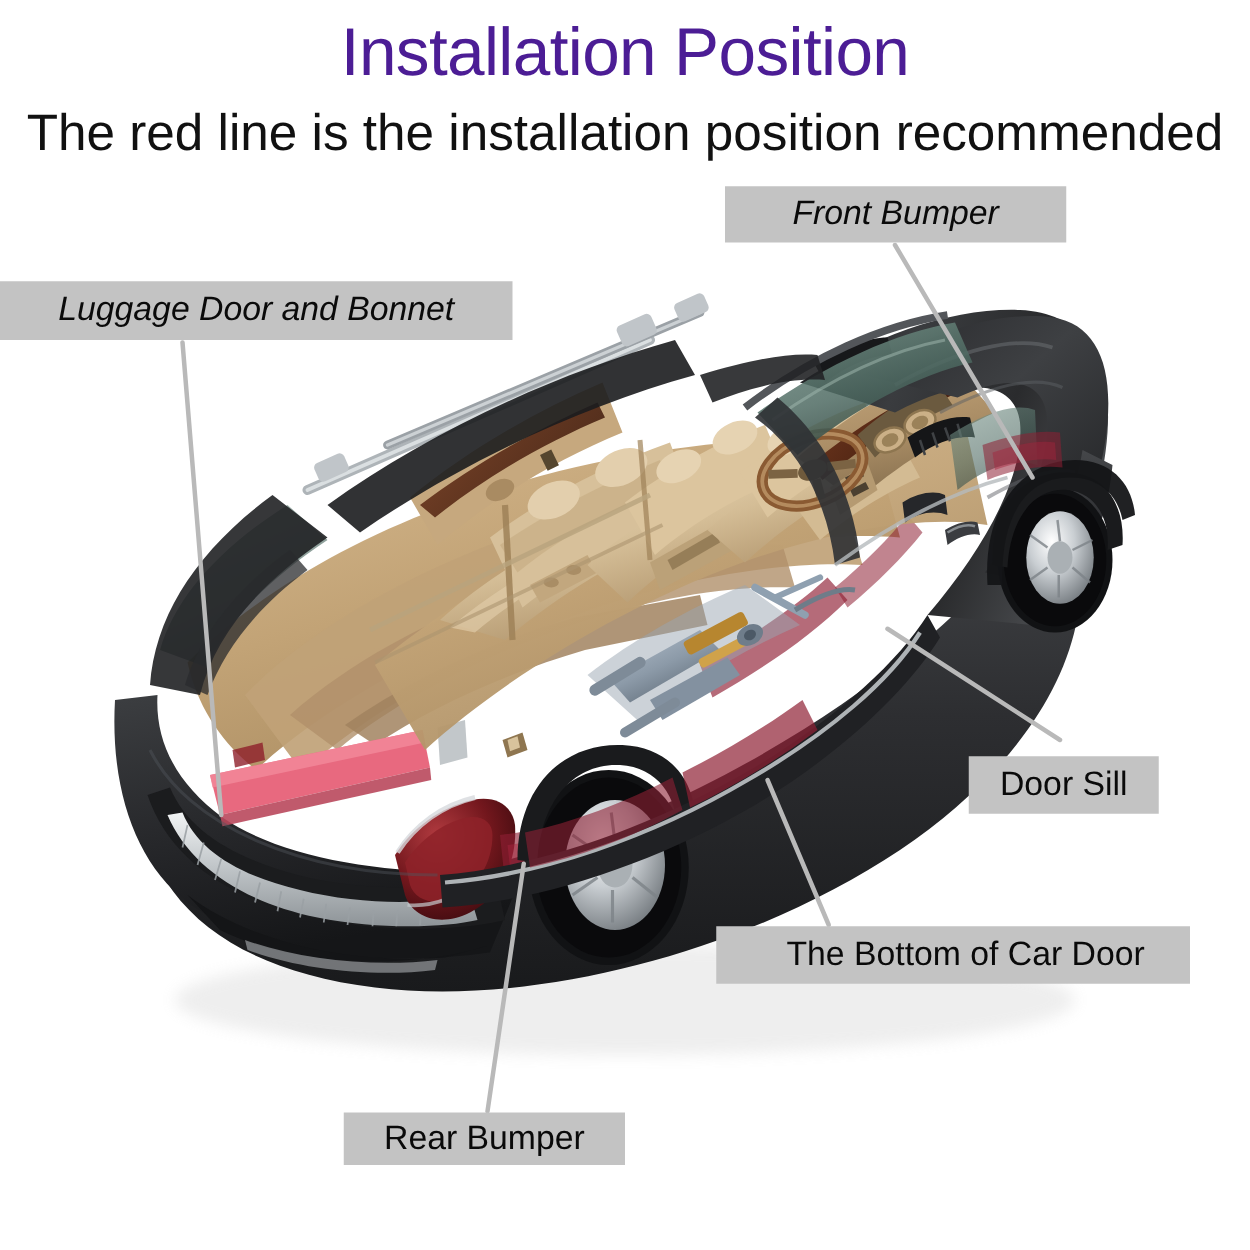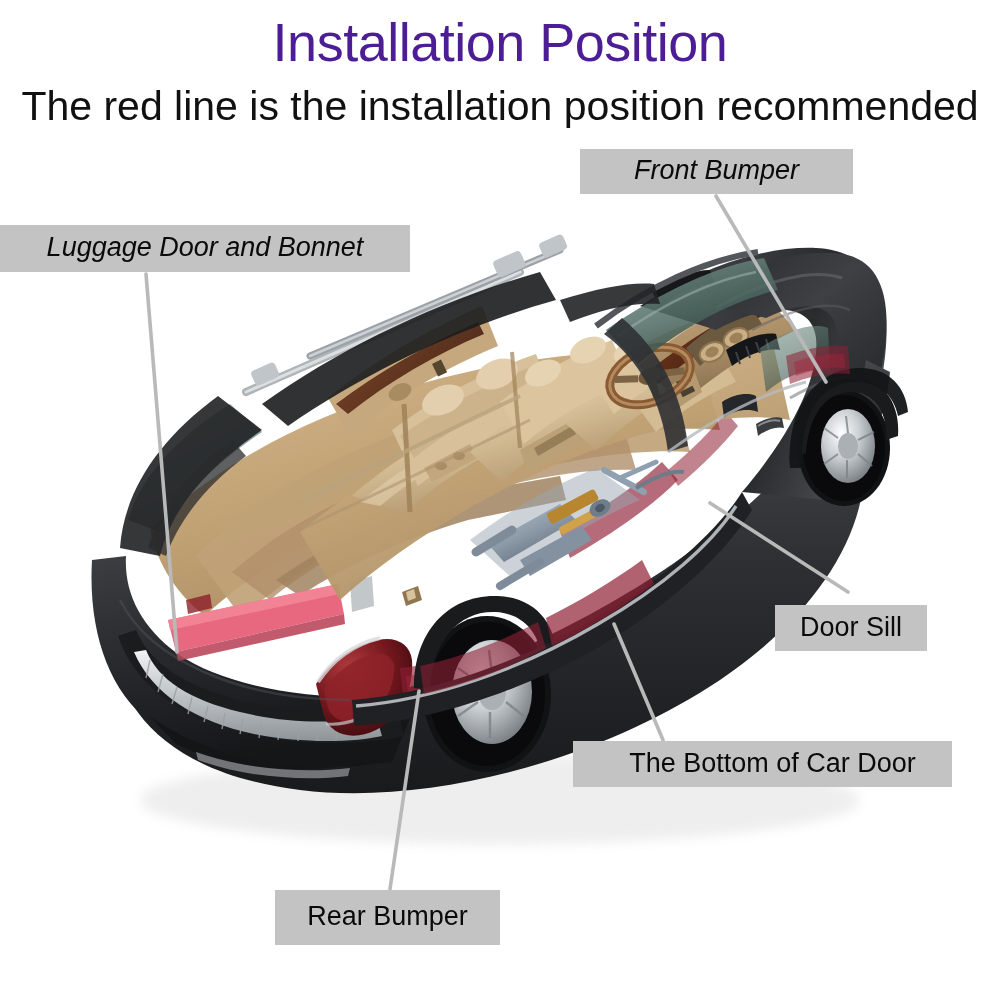--- a/index.html
+++ b/index.html
@@ -457,15 +457,15 @@
     </g>
   </svg>
 
   <div class="title">Installation Position</div>
   <div class="subtitle">The red line is the installation position recommended</div>
 
   <div class="chip" id="C0" style="left: 580px; top: 149px; width: 273px; height: 45px; display: flex; align-items: center; justify-content: center; font-style: italic;">Front Bumper</div>
   <div class="chip" id="C1" style="left: 0px; top: 225px; width: 410px; height: 47px; display: flex; align-items: center; justify-content: center; font-style: italic;">Luggage Door and Bonnet</div>
   <div class="chip" id="C2" style="left: 775px; top: 594px; width: 152px; height: 46px; display: flex; align-items: center; justify-content: center; margin-top: 11px;">Door Sill</div>
   <div class="chip" id="C3" style="left: 573px; top: 741px; width: 379px; height: 46px; display: flex; align-items: center; justify-content: center; padding-left: 36px;">The Bottom of Car Door</div>
-  <div class="chip" id="C4" style="left: 275px; top: 890px; width: 225px; height: 55px; display: flex; align-items: center; justify-content: center;">Rear Bumper</div>
+  <div class="chip" id="C4" style="left: 275px; top: 890px; width: 225px; height: 42px; display: flex; align-items: center; justify-content: center;">Rear Bumper</div>
 
 </div>
 
 </body></html>

